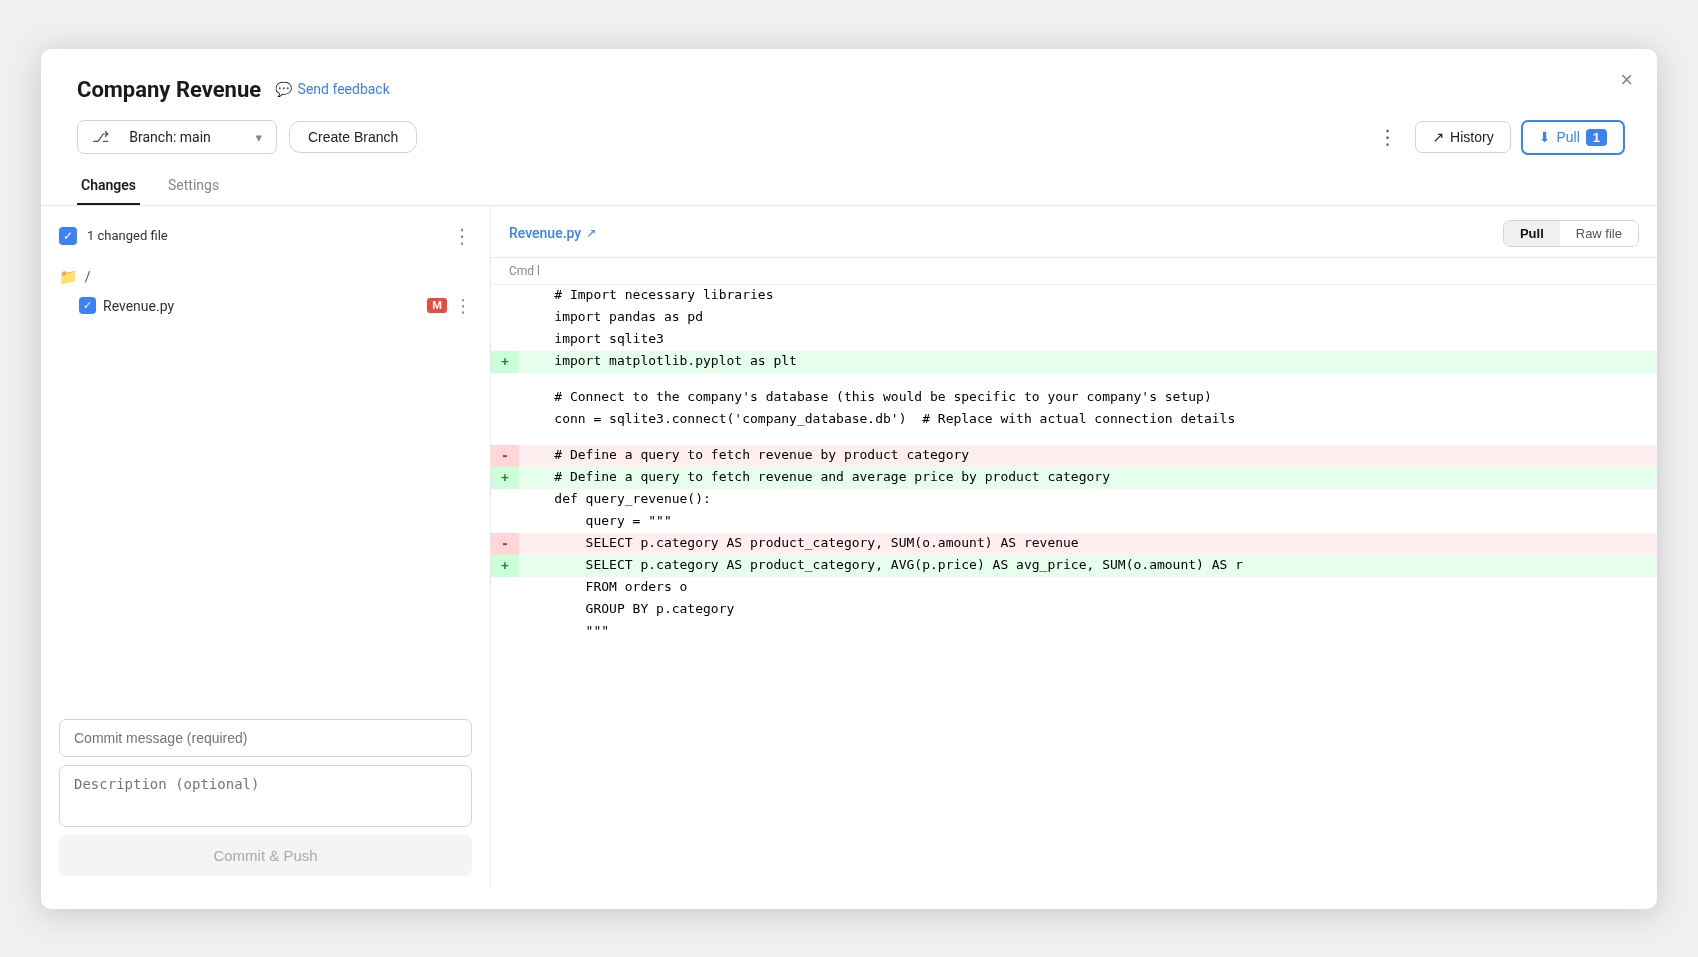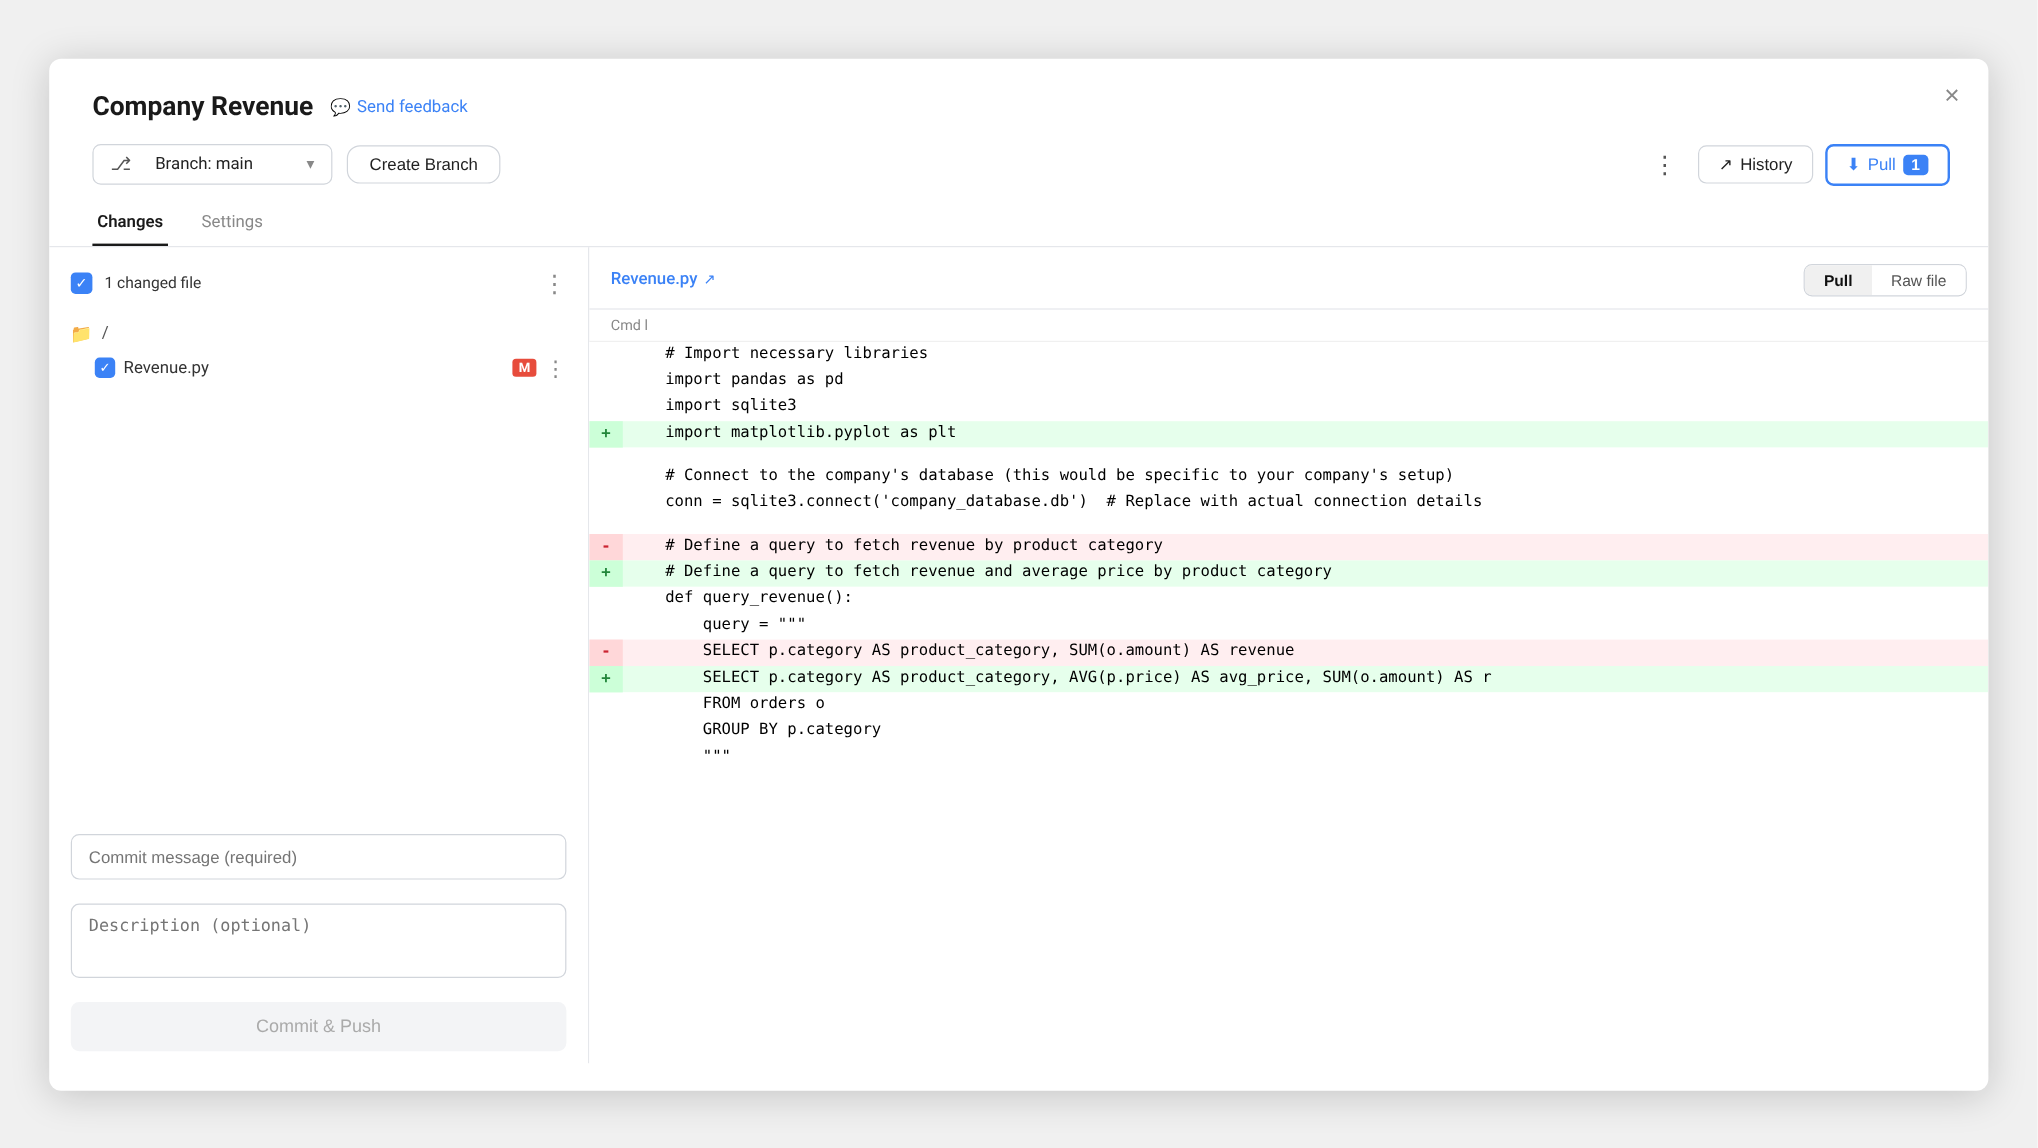--- a/index.html
+++ b/index.html
@@ -251,21 +251,21 @@
       border: none;
       font-size: 18px;
       color: #888;
       cursor: pointer;
     }
     .sidebar-bottom {
       padding: 18px 18px 0 18px;
       margin-top: auto;
       display: flex;
       flex-direction: column;
-      gap: 20px;
+      gap: 8px;
     }
     .commit-input {
       width: 100%;
       border: 1.5px solid #d1d5db;
       border-radius: 7px;
       padding: 10px 14px;
       font-size: 14px;
       color: #888;
       outline: none;
       background: #fff;

